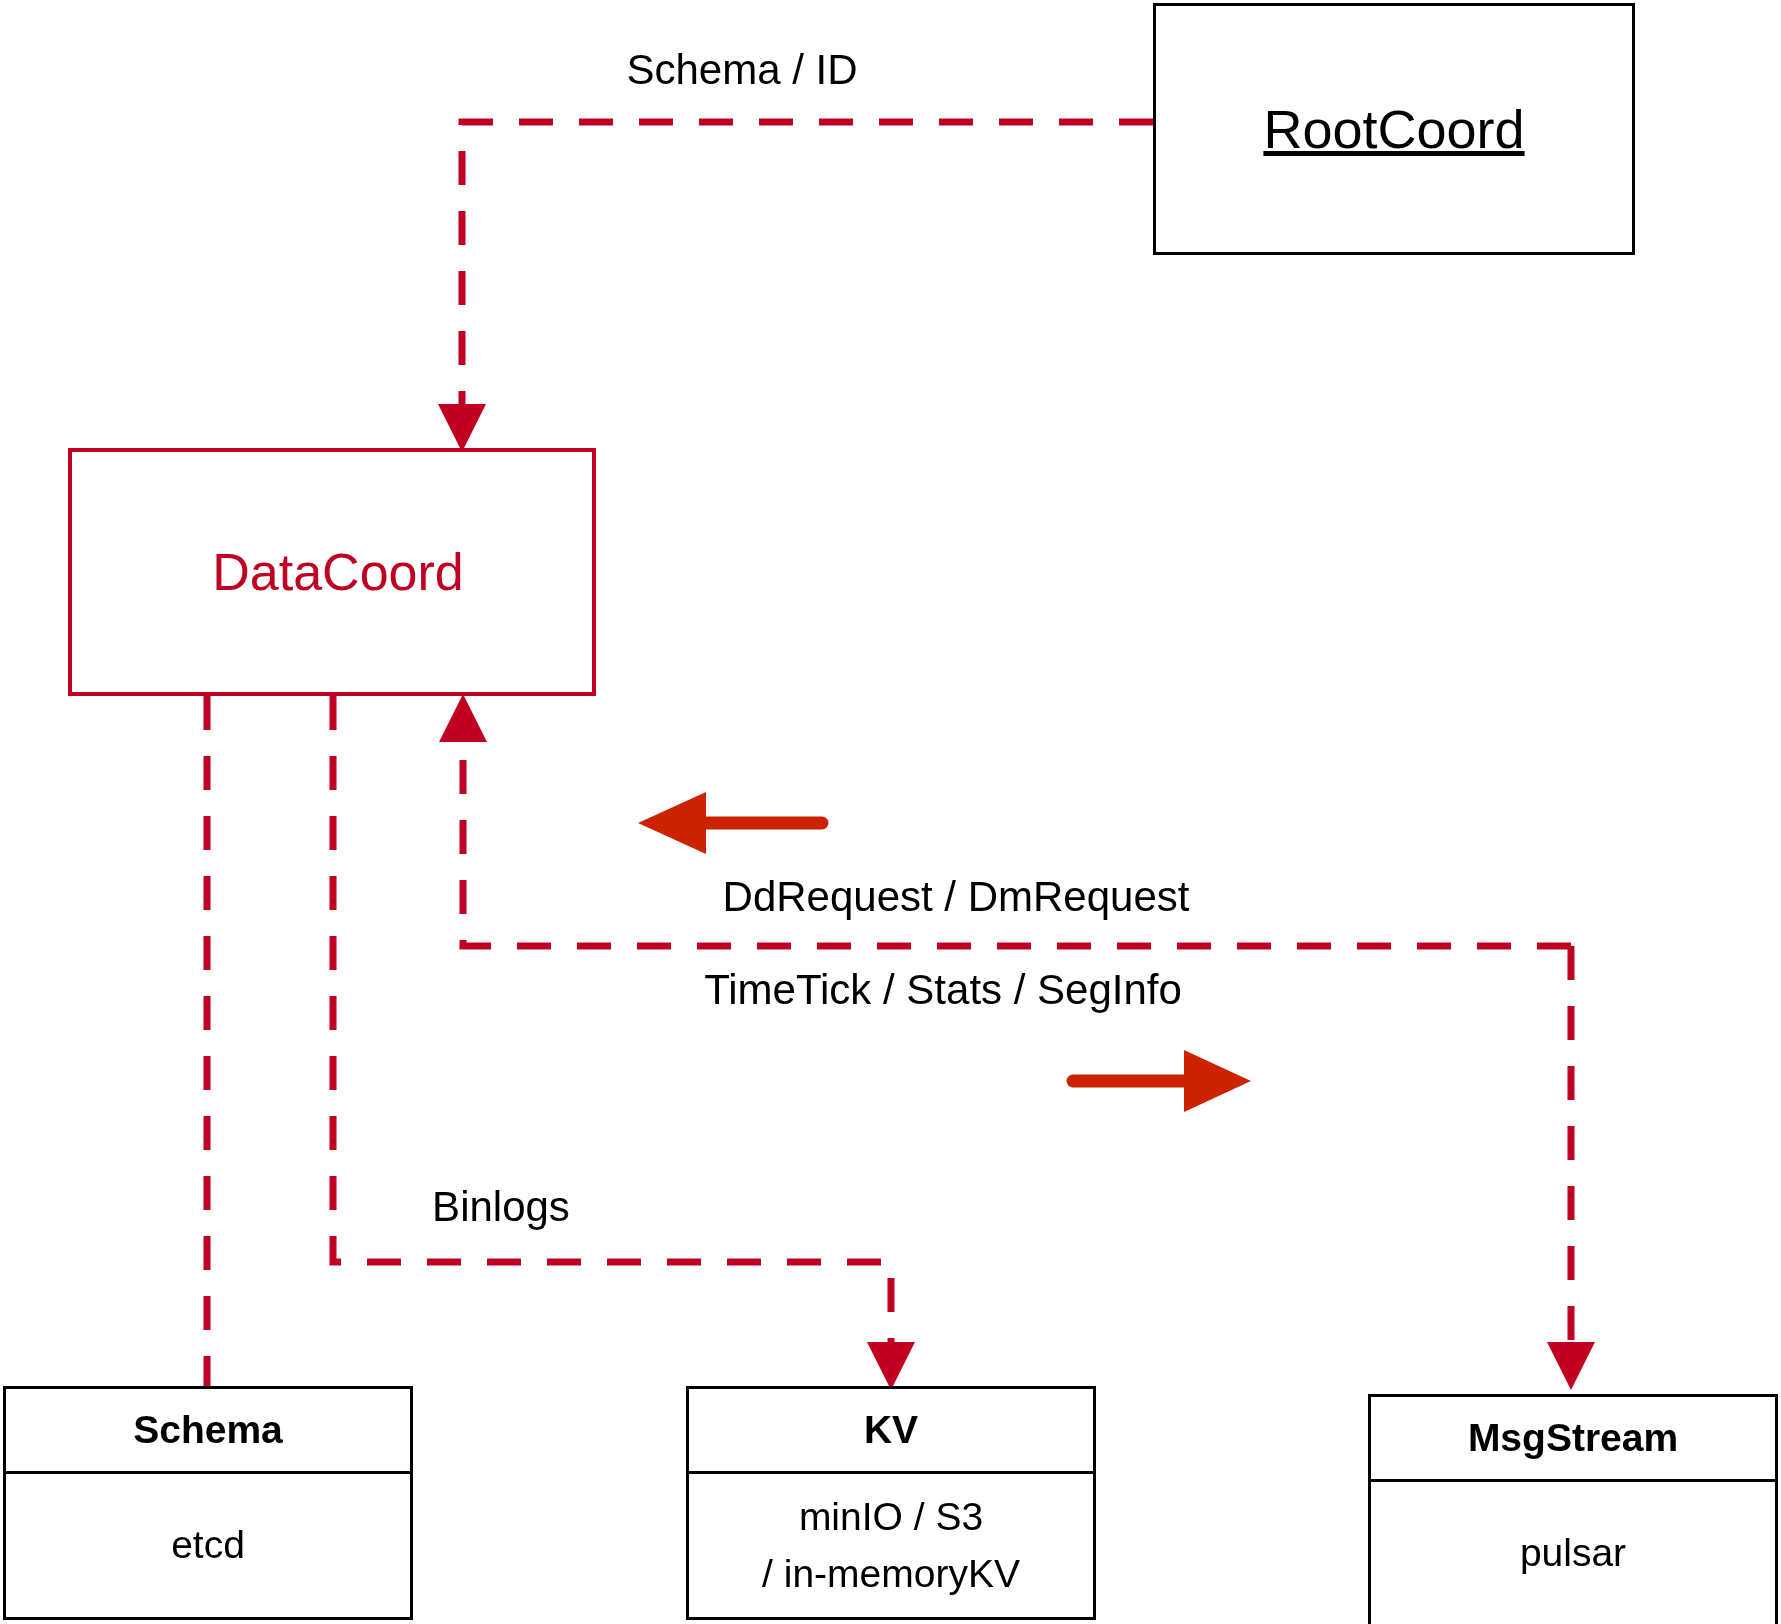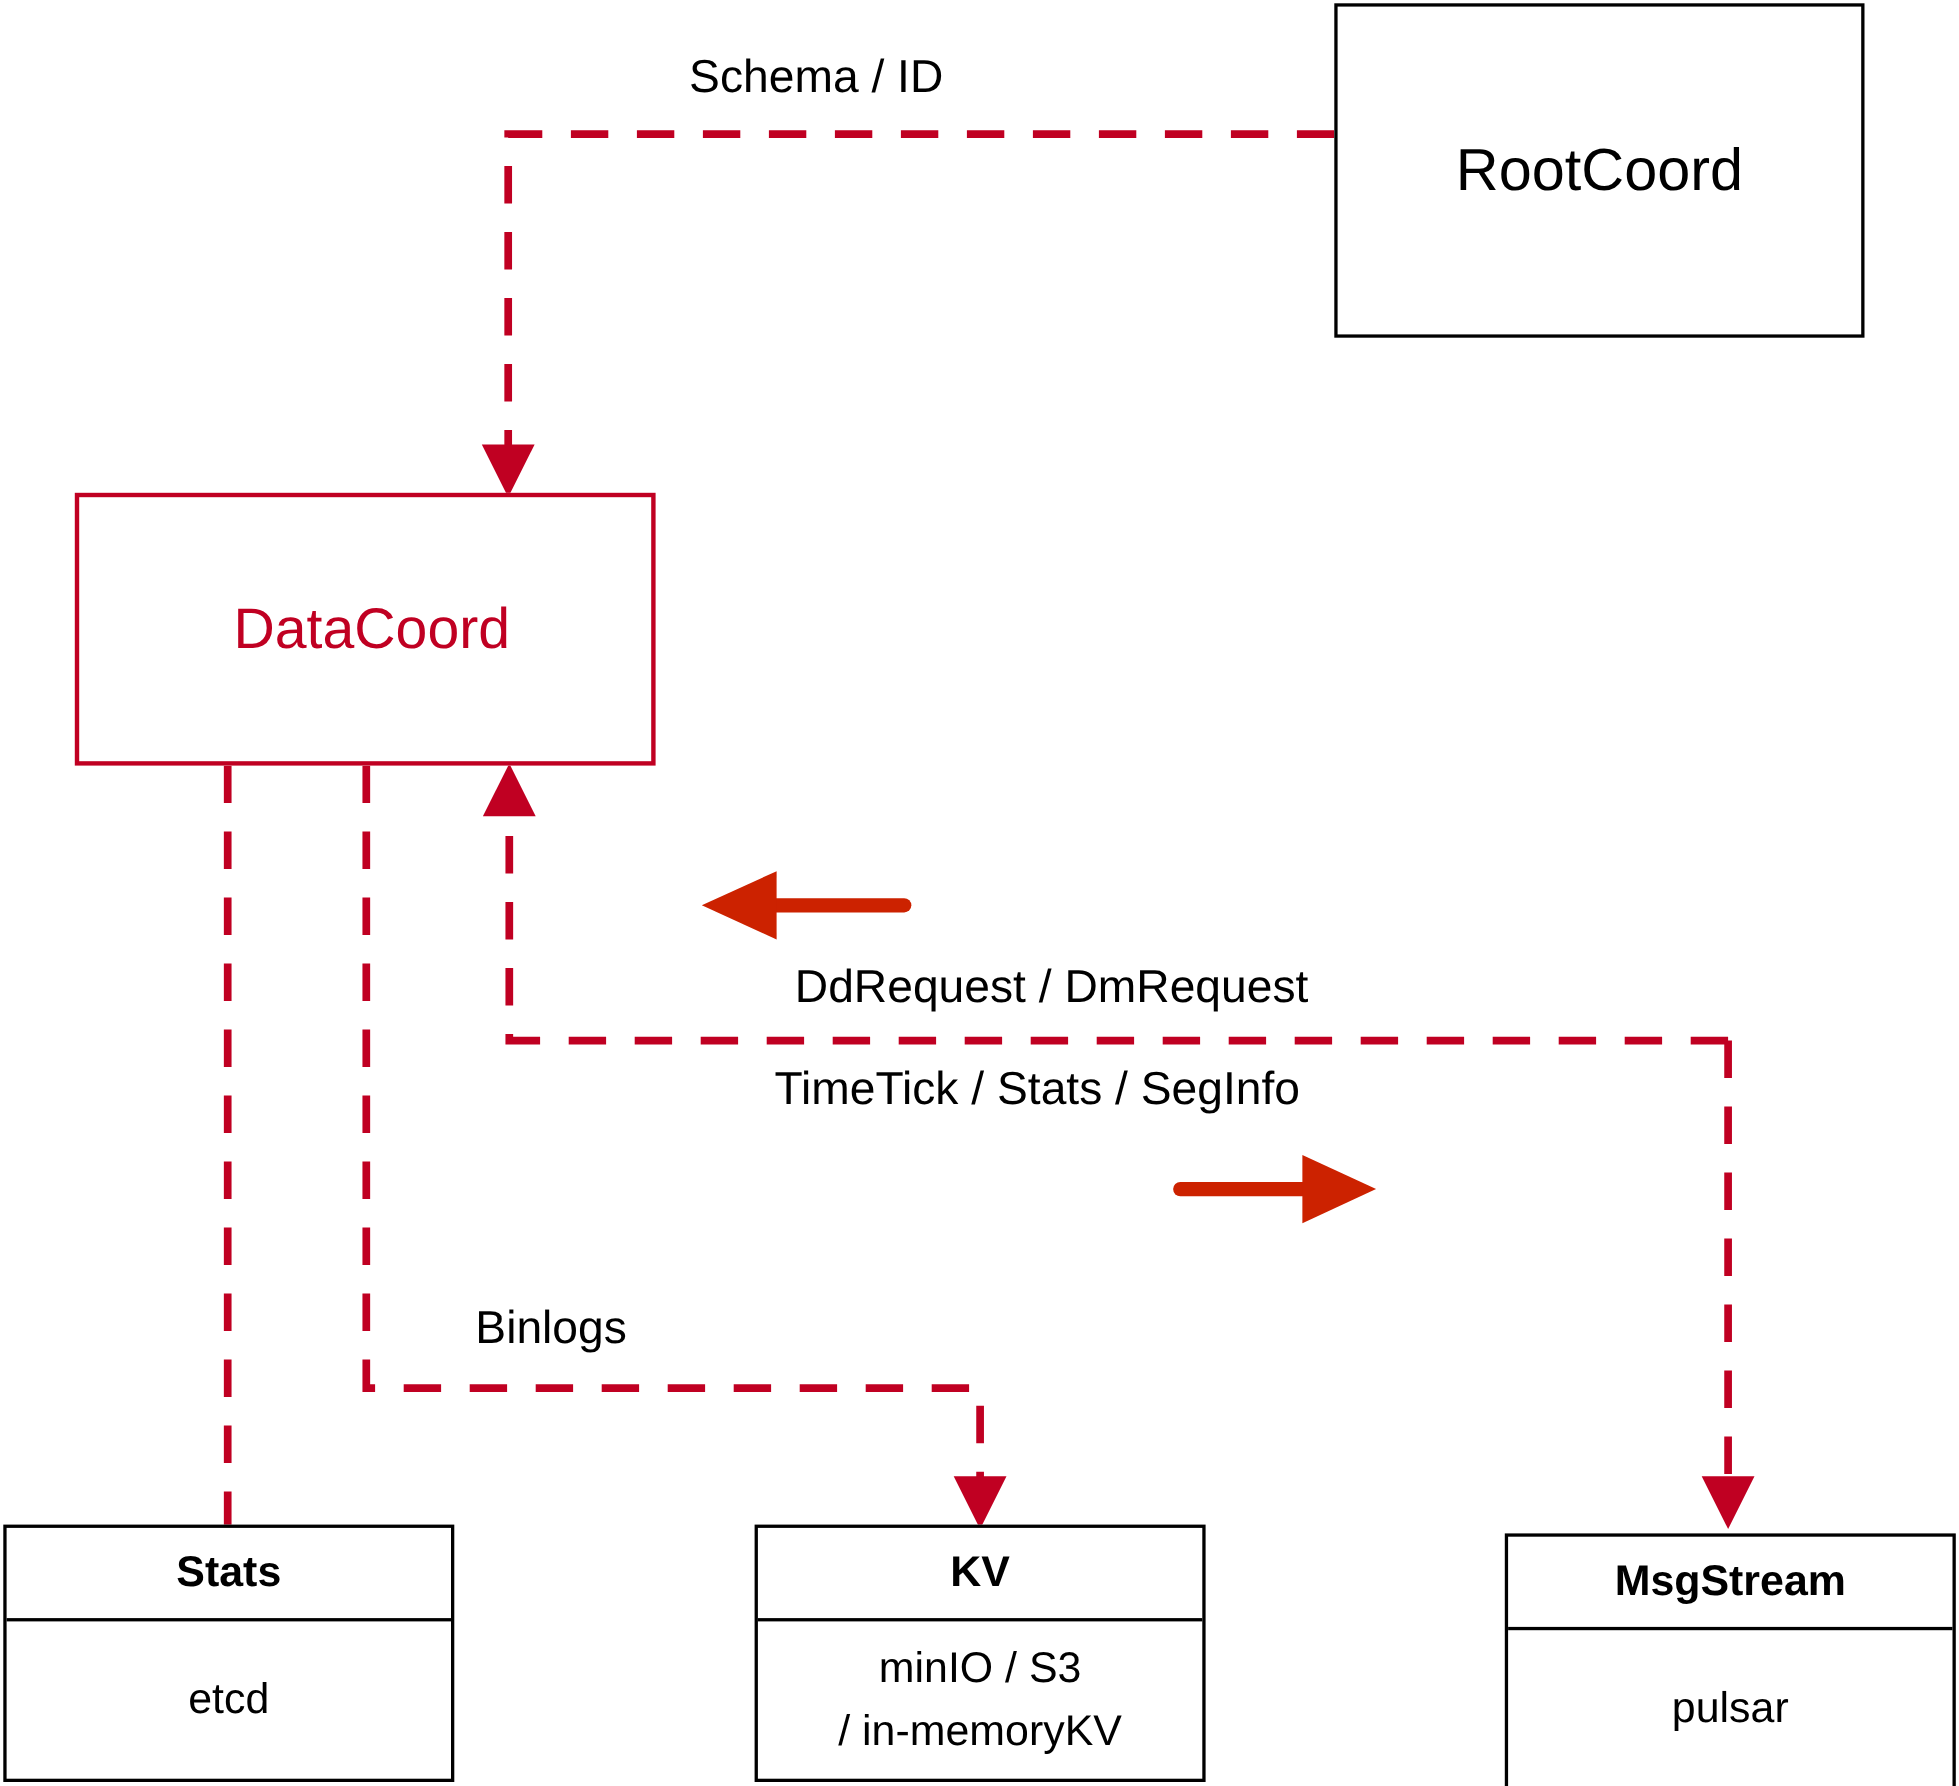--- a/index.html
+++ b/index.html
@@ -124,30 +124,30 @@
       <line x1="822" y1="823" x2="700" y2="823" stroke="#CC2200" stroke-width="13" stroke-linecap="round"></line>
       <polygon points="638,823 706,792 706,854" fill="#CC2200"></polygon>
     </g>
 
     <g>
       <line x1="1073" y1="1081" x2="1190" y2="1081" stroke="#CC2200" stroke-width="13" stroke-linecap="round"></line>
       <polygon points="1251,1081 1184,1050 1184,1112" fill="#CC2200"></polygon>
     </g>
   </svg>
 
-  <div class="node node-plain" style="left:1213px; top:3px; width:482px; height:304px;">
+  <div class="node node-plain" style="left:1153px; top:3px; width:482px; height:252px;text-decoration:underline;">
     <span class="node-title">RootCoord</span>
   </div>
 
   <div class="node node-accent" style="left:68px; top:448px; width:528px; height:248px;">
     <span class="node-title">DataCoord</span>
   </div>
 
   <div class="node node-split" style="left:3px; top:1386px; width:410px; height:234px;">
-    <div class="split-header">Stats</div>
+    <div class="split-header">Schema</div>
     <div class="split-body">
       <div>etcd</div>
     </div>
   </div>
 
   <div class="node node-split" style="left:686px; top:1386px; width:410px; height:234px;">
     <div class="split-header">KV</div>
     <div class="split-body">
       <div>minIO / S3</div>
       <div>/ in-memoryKV</div>

